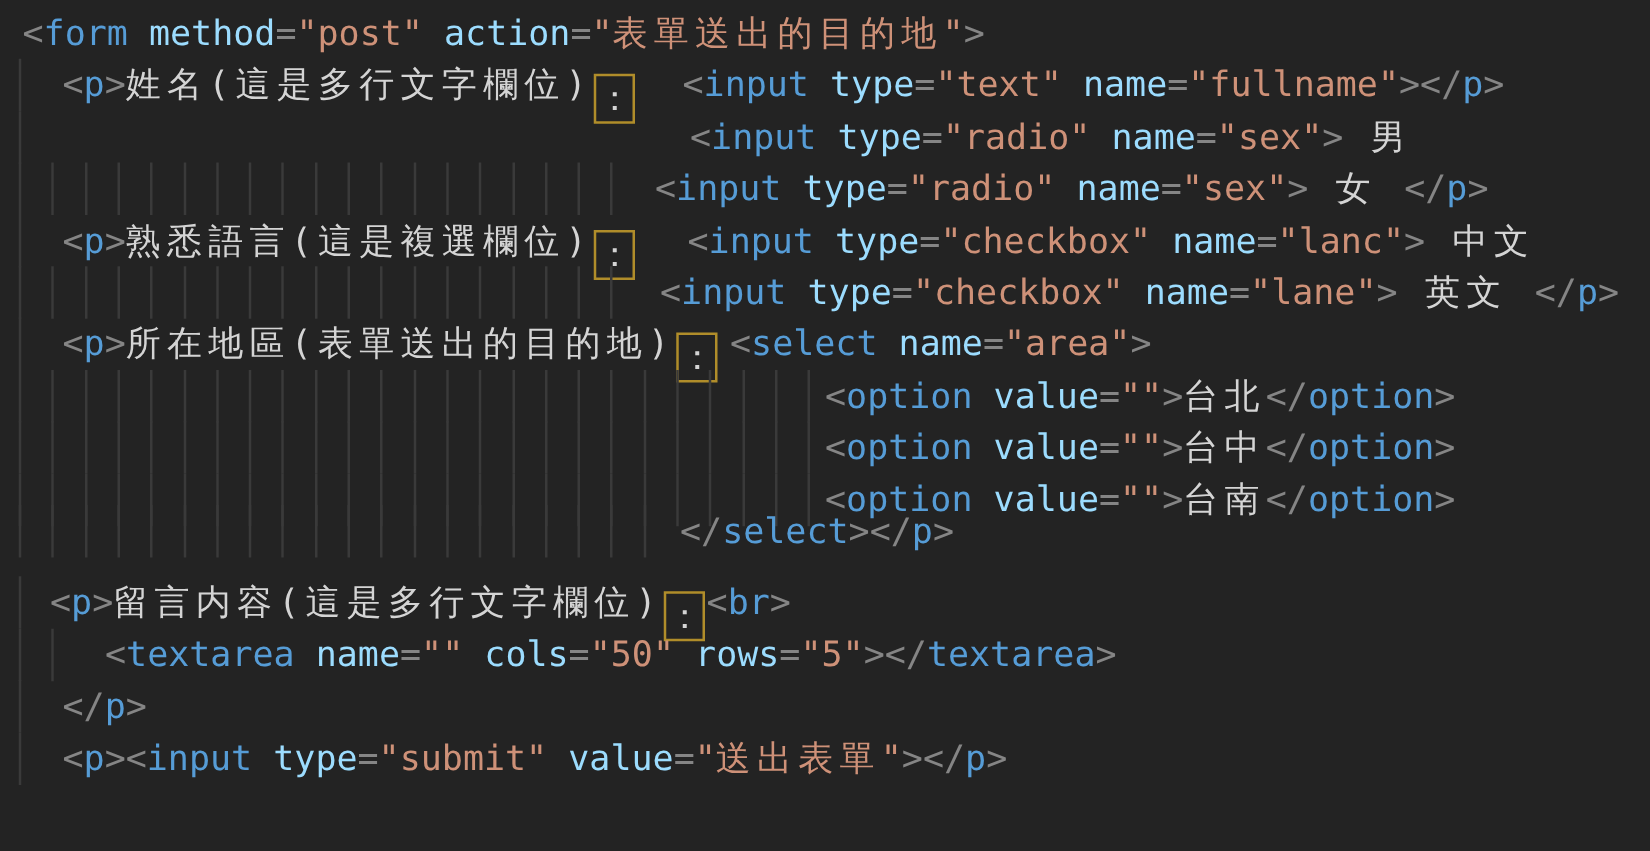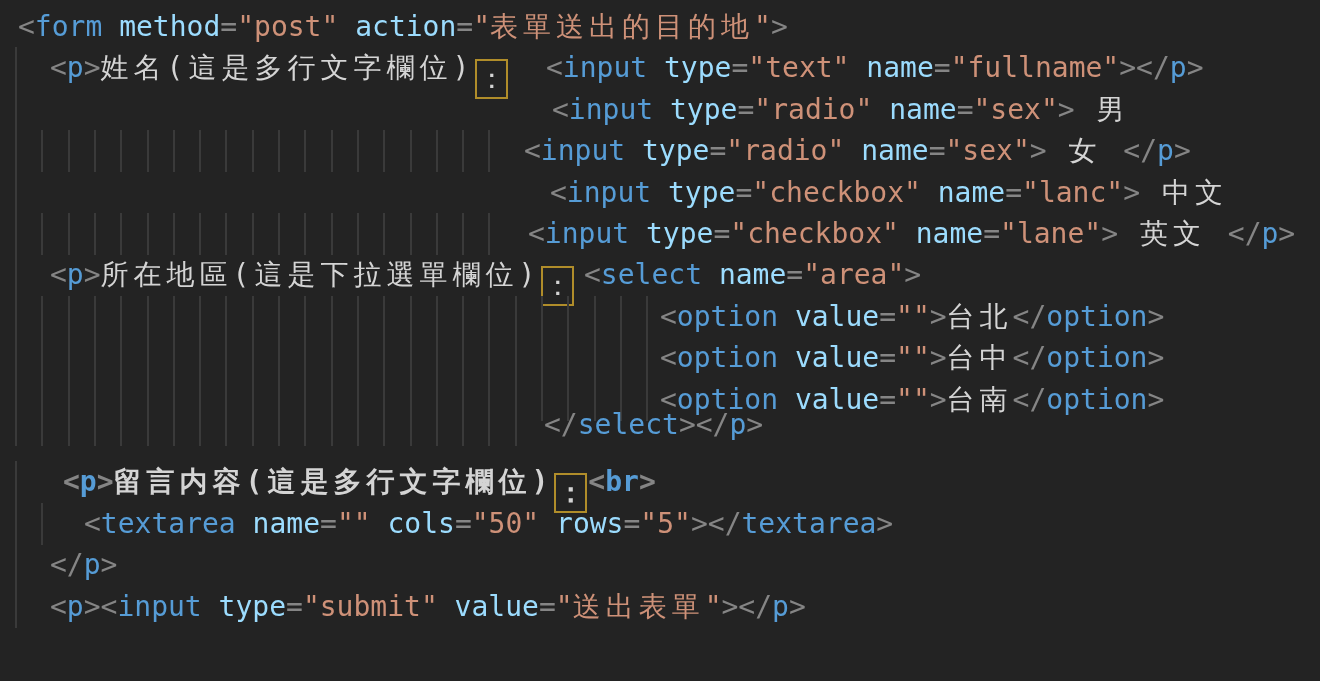--- a/index.html
+++ b/index.html
@@ -63,20 +63,21 @@
       <div class="guide" style="left: 356.9px;"></div>
       <div class="guide" style="left: 383.2px;"></div>
       <div class="guide" style="left: 409.5px;"></div>
       <div class="guide" style="left: 435.8px;"></div>
       <div class="guide" style="left: 462.1px;"></div>
       <div class="guide" style="left: 488.4px;"></div>
       <span class="seg" style="left: 524px;"><span class="tok-p">&lt;</span><span class="tok-tag">input</span><span class="tok-p"> </span><span class="tok-attr">type</span><span class="tok-p">=</span><span class="tok-str">"radio"</span><span class="tok-p"> </span><span class="tok-attr">name</span><span class="tok-p">=</span><span class="tok-str">"sex"</span><span class="tok-p">&gt;</span><span class="tok-txt cjk"> 女 </span><span class="tok-p">&lt;/</span><span class="tok-tag">p</span><span class="tok-p">&gt;</span></span>
     </div>
     <div class="line" style="top: 171.6px;">
       <div class="guide" style="left: 15px;"></div>
+      <span class="seg" style="left: 50px;"><span class="tok-p">&lt;</span><span class="tok-tag">p</span><span class="tok-p">&gt;</span><span class="tok-txt cjk">熟悉語言(這是複選欄位)</span><span class="tok-box">：</span></span>
       <span class="seg" style="left: 550px;"><span class="tok-p">&lt;</span><span class="tok-tag">input</span><span class="tok-p"> </span><span class="tok-attr">type</span><span class="tok-p">=</span><span class="tok-str">"checkbox"</span><span class="tok-p"> </span><span class="tok-attr">name</span><span class="tok-p">=</span><span class="tok-str">"lanc"</span><span class="tok-p">&gt;</span><span class="tok-txt cjk"> 中文</span></span>
     </div>
     <div class="line" style="top: 213px;">
       <div class="guide" style="left: 15px;"></div>
       <div class="guide" style="left: 41.3px;"></div>
       <div class="guide" style="left: 67.6px;"></div>
       <div class="guide" style="left: 93.9px;"></div>
       <div class="guide" style="left: 120.2px;"></div>
       <div class="guide" style="left: 146.5px;"></div>
       <div class="guide" style="left: 172.8px;"></div>
@@ -89,21 +90,21 @@
       <div class="guide" style="left: 356.9px;"></div>
       <div class="guide" style="left: 383.2px;"></div>
       <div class="guide" style="left: 409.5px;"></div>
       <div class="guide" style="left: 435.8px;"></div>
       <div class="guide" style="left: 462.1px;"></div>
       <div class="guide" style="left: 488.4px;"></div>
       <span class="seg" style="left: 528px;"><span class="tok-p">&lt;</span><span class="tok-tag">input</span><span class="tok-p"> </span><span class="tok-attr">type</span><span class="tok-p">=</span><span class="tok-str">"checkbox"</span><span class="tok-p"> </span><span class="tok-attr">name</span><span class="tok-p">=</span><span class="tok-str">"lane"</span><span class="tok-p">&gt;</span><span class="tok-txt cjk"> 英文 </span><span class="tok-p">&lt;/</span><span class="tok-tag">p</span><span class="tok-p">&gt;</span></span>
     </div>
     <div class="line" style="top: 254.4px;">
       <div class="guide" style="left: 15px;"></div>
-      <span class="seg" style="left: 50px;"><span class="tok-p">&lt;</span><span class="tok-tag">p</span><span class="tok-p">&gt;</span><span class="tok-txt cjk">所在地區(這是下拉選單欄位)</span><span class="tok-box">：</span></span>
+      <span class="seg" style="left: 50px;"><span class="tok-p">&lt;</span><span class="tok-tag">p</span><span class="tok-p">&gt;</span><span class="tok-txt cjk">所在地區(表單送出的目的地)</span><span class="tok-box">：</span></span>
       <span class="seg" style="left: 584px;"><span class="tok-p">&lt;</span><span class="tok-tag">select</span><span class="tok-p"> </span><span class="tok-attr">name</span><span class="tok-p">=</span><span class="tok-str">"area"</span><span class="tok-p">&gt;</span></span>
     </div>
     <div class="line" style="top: 295.8px;">
       <div class="guide" style="left: 15px;"></div>
       <div class="guide" style="left: 41.3px;"></div>
       <div class="guide" style="left: 67.6px;"></div>
       <div class="guide" style="left: 93.9px;"></div>
       <div class="guide" style="left: 120.2px;"></div>
       <div class="guide" style="left: 146.5px;"></div>
       <div class="guide" style="left: 172.8px;"></div>
@@ -201,21 +202,21 @@
       <div class="guide" style="left: 383.2px;"></div>
       <div class="guide" style="left: 409.5px;"></div>
       <div class="guide" style="left: 435.8px;"></div>
       <div class="guide" style="left: 462.1px;"></div>
       <div class="guide" style="left: 488.4px;"></div>
       <div class="guide" style="left: 514.7px;"></div>
       <span class="seg" style="left: 544px;"><span class="tok-p">&lt;/</span><span class="tok-tag">select</span><span class="tok-p">&gt;</span><span class="tok-p">&lt;/</span><span class="tok-tag">p</span><span class="tok-p">&gt;</span></span>
     </div>
     <div class="line" style="top: 461.4px;">
       <div class="guide" style="left: 15px;"></div>
-      <span class="seg" style="left: 63px; font-weight: bold;"><span class="tok-p">&lt;</span><span class="tok-tag">p</span><span class="tok-p">&gt;</span><span class="tok-txt cjk">留言内容(這是多行文字欄位)</span><span class="tok-box">：</span><span class="tok-p">&lt;</span><span class="tok-tag">br</span><span class="tok-p">&gt;</span></span>
+      <span class="seg" style="left: 40px;"><span class="tok-p">&lt;</span><span class="tok-tag">p</span><span class="tok-p">&gt;</span><span class="tok-txt cjk">留言内容(這是多行文字欄位)</span><span class="tok-box">：</span><span class="tok-p">&lt;</span><span class="tok-tag">br</span><span class="tok-p">&gt;</span></span>
     </div>
     <div class="line" style="top: 502.8px;">
       <div class="guide" style="left: 15px;"></div>
       <div class="guide" style="left: 41.3px;"></div>
       <span class="seg" style="left: 84px;"><span class="tok-p">&lt;</span><span class="tok-tag">textarea</span><span class="tok-p"> </span><span class="tok-attr">name</span><span class="tok-p">=</span><span class="tok-str">""</span><span class="tok-p"> </span><span class="tok-attr">cols</span><span class="tok-p">=</span><span class="tok-str">"50"</span><span class="tok-p"> </span><span class="tok-attr">rows</span><span class="tok-p">=</span><span class="tok-str">"5"</span><span class="tok-p">&gt;</span><span class="tok-p">&lt;/</span><span class="tok-tag">textarea</span><span class="tok-p">&gt;</span></span>
     </div>
     <div class="line" style="top: 544.2px;">
       <div class="guide" style="left: 15px;"></div>
       <span class="seg" style="left: 50px;"><span class="tok-p">&lt;/</span><span class="tok-tag">p</span><span class="tok-p">&gt;</span></span>
     </div>

